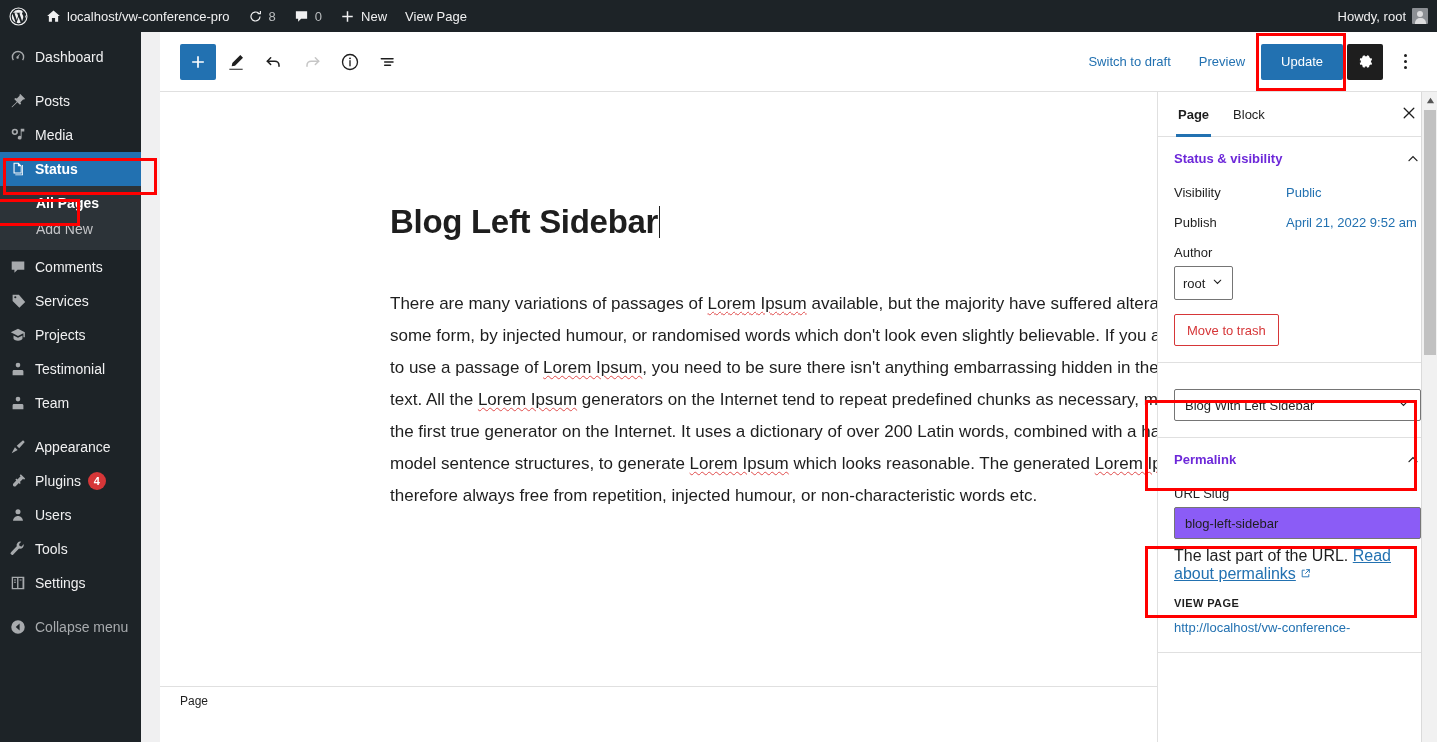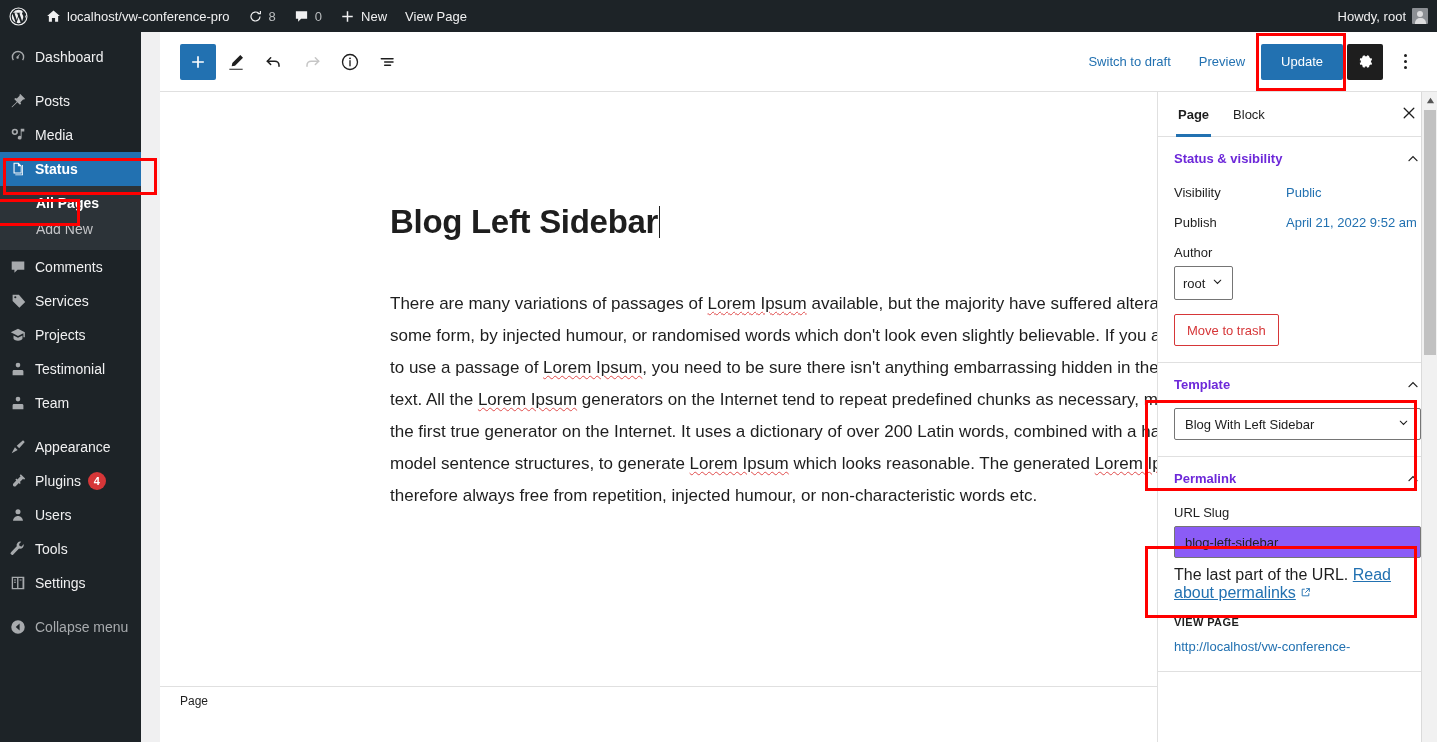--- a/index.html
+++ b/index.html
@@ -600,28 +600,20 @@
               <path d="M5 8l5 5 5-5"></path>
             </svg>
         </span>
       </div>
       <div>
         <button class="trash-btn">Move to trash</button>
       </div>
     </div>
 
     <div class="pnl-section">
-      <div class="pnl-head">
-        <span>Template</span>
-        <span class="chev">
-          <svg width="16" height="16" viewBox="0 0 20 20" fill="none" stroke="currentColor" stroke-width="1.6" stroke-linecap="round">
-              <path d="M5 12l5-5 5 5"></path>
-            </svg>
-        </span>
-      </div>
       <div class="full-select">
         <span>Blog With Left Sidebar</span>
         <span>
           <svg width="13" height="13" viewBox="0 0 20 20" fill="none" stroke="currentColor" stroke-width="1.6" stroke-linecap="round">
               <path d="M5 8l5 5 5-5"></path>
             </svg>
         </span>
       </div>
     </div>
 

